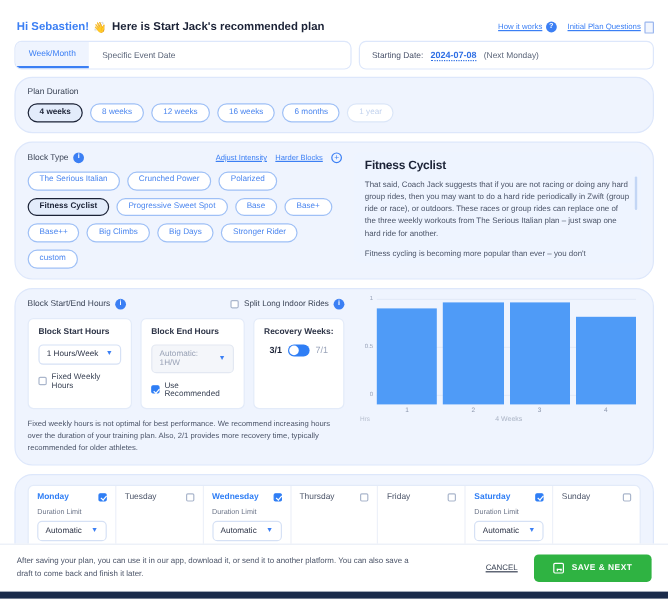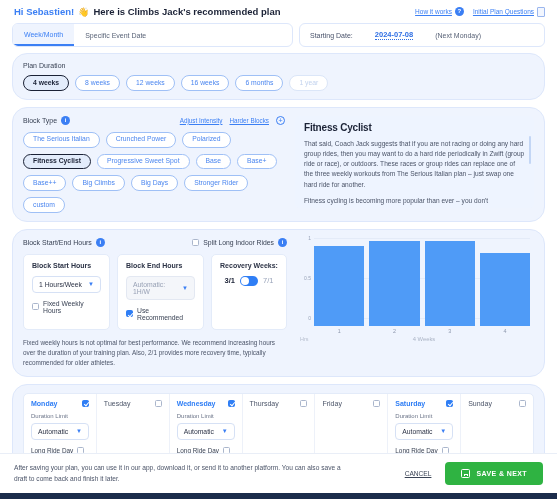--- a/index.html
+++ b/index.html
@@ -10,21 +10,21 @@
     font-size: 7px;
     color: #3a4355;
     overflow: hidden;
     position: relative;
   }
   .page { width: 557px; height: 499px; position: relative; background:#fff; }
 
   
   .topbar {
     display: flex; align-items: center; justify-content: space-between;
-    padding: 6px 12px 6px 14px;
+    padding: 17px 12px 6px 14px;
   }
   .greet { display: flex; align-items: center; gap: 4px; font-size: 9.5px; font-weight: bold; }
   .greet .hi { color: #3b7ff4; }
   .greet .wave { font-size: 9px; }
   .greet .rest { color: #1b2236; }
   .head-links { display: flex; align-items: center; gap: 9px; }
   .head-link { display:flex; align-items:center; gap:3px; }
   .head-link a {
     color: #3b7ff4; font-size: 6.5px; text-decoration: underline; cursor: pointer;
   }
@@ -58,21 +58,21 @@
     border: 1px solid #dde7fb; border-radius: 6px; background: #fff;
     overflow: hidden; flex: 1 1 auto; height: 24px;
   }
   .tab {
     padding: 6px 11px; font-size: 7px; color: #5a6478; cursor: pointer; height:100%;
     display:flex; align-items:center;
   }
   .tab.active { color: #3b7ff4; background: #eff4fe; border-bottom: 2px solid #3b7ff4; font-weight:500;}
   .startdate {
     border: 1px solid #dde7fb; border-radius: 6px; background: #fff;
-    display: flex; align-items: center; gap: 22px; padding: 0 10px; height: 24px;
+    display: flex; align-items: center; gap: 6px; padding: 0 10px; height: 24px;
     min-width: 246px;
   }
   .startdate .lbl { font-size: 7px; color: #49526a; }
   .startdate .val {
     font-size: 7.5px; font-weight: bold; color: #2f6fe4;
     border-bottom: 1px dotted #2f6fe4; cursor: pointer;
   }
   .startdate .note { font-size: 7px; color: #5a6478; }
 
   
@@ -203,21 +203,21 @@
 </style>
 </head>
 <body>
 
 <div class="page">
 
   <div class="topbar">
     <div class="greet">
       <span class="hi">Hi Sebastien!</span>
       <span class="wave">👋</span>
-      <span class="rest">Here is Climbs Jack's recommended plan</span>
+      <span class="rest">Here is Start Jack's recommended plan</span>
     </div>
     <div class="head-links">
       <span class="head-link">
         <a>How it works</a>
         <span class="ico-circle">?</span>
       </span>
       <span class="head-link">
         <a>Initial Plan Questions</a>
         <span class="ico-doc"></span>
       </span>

